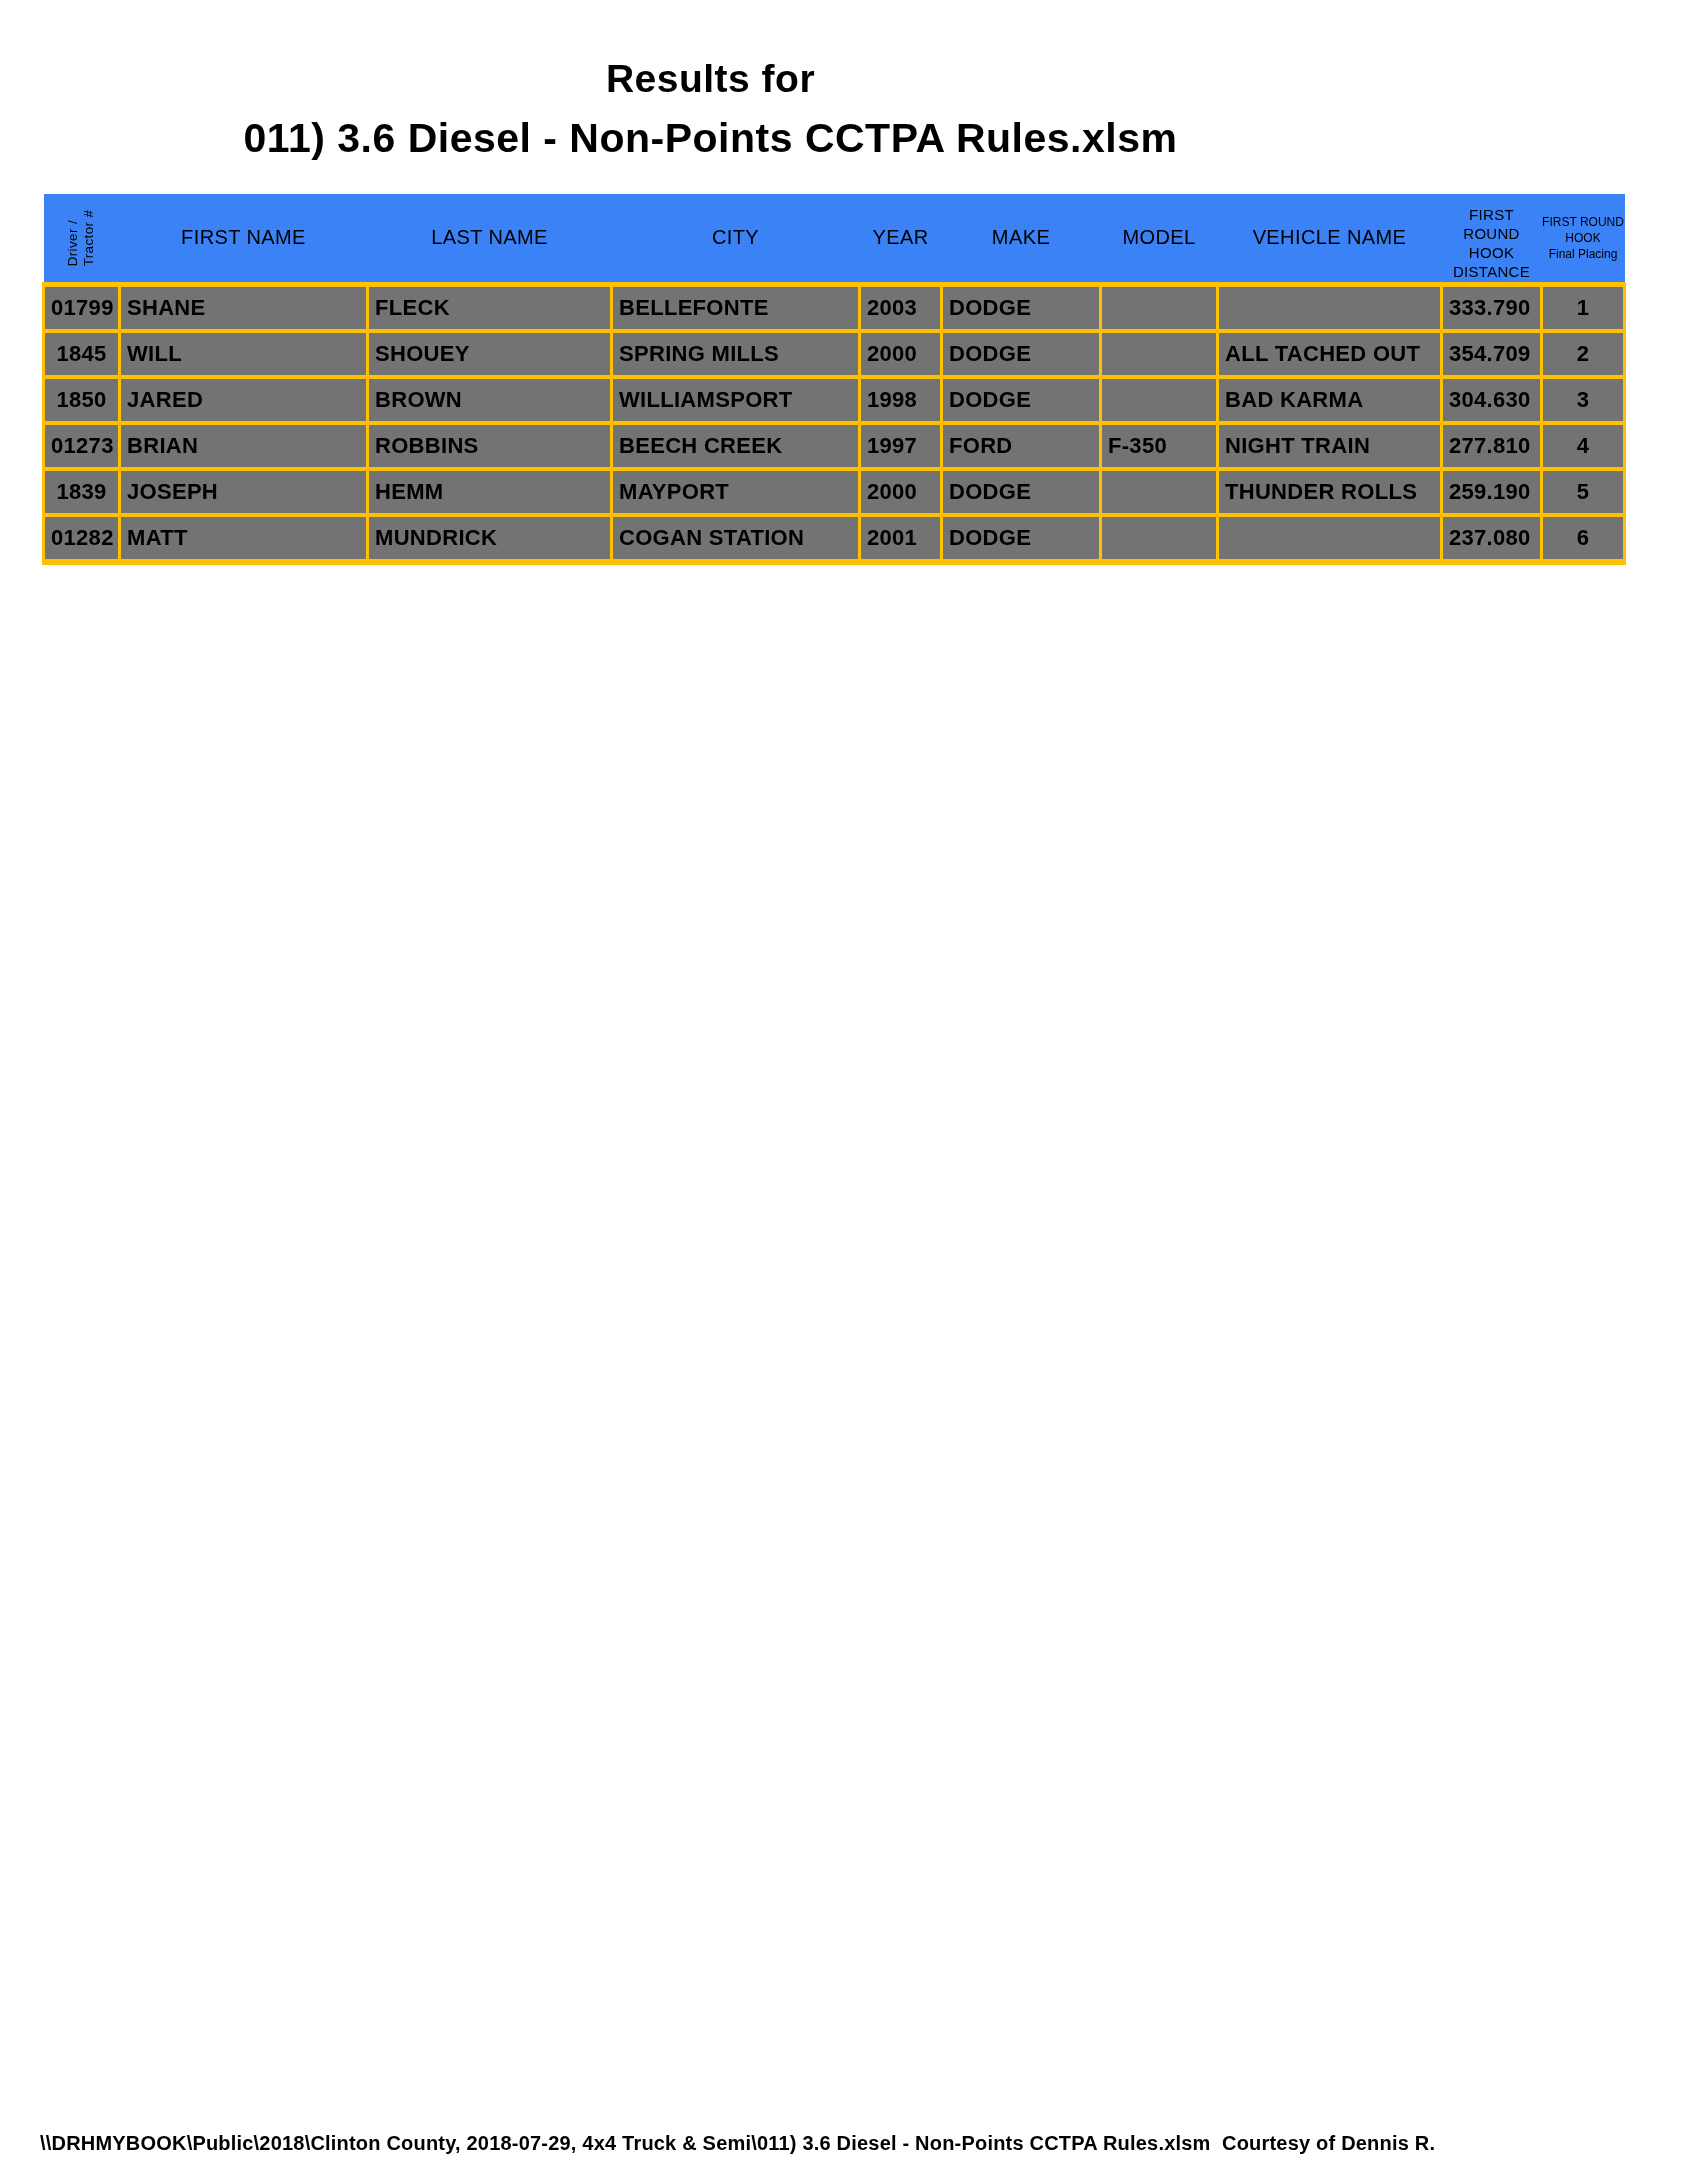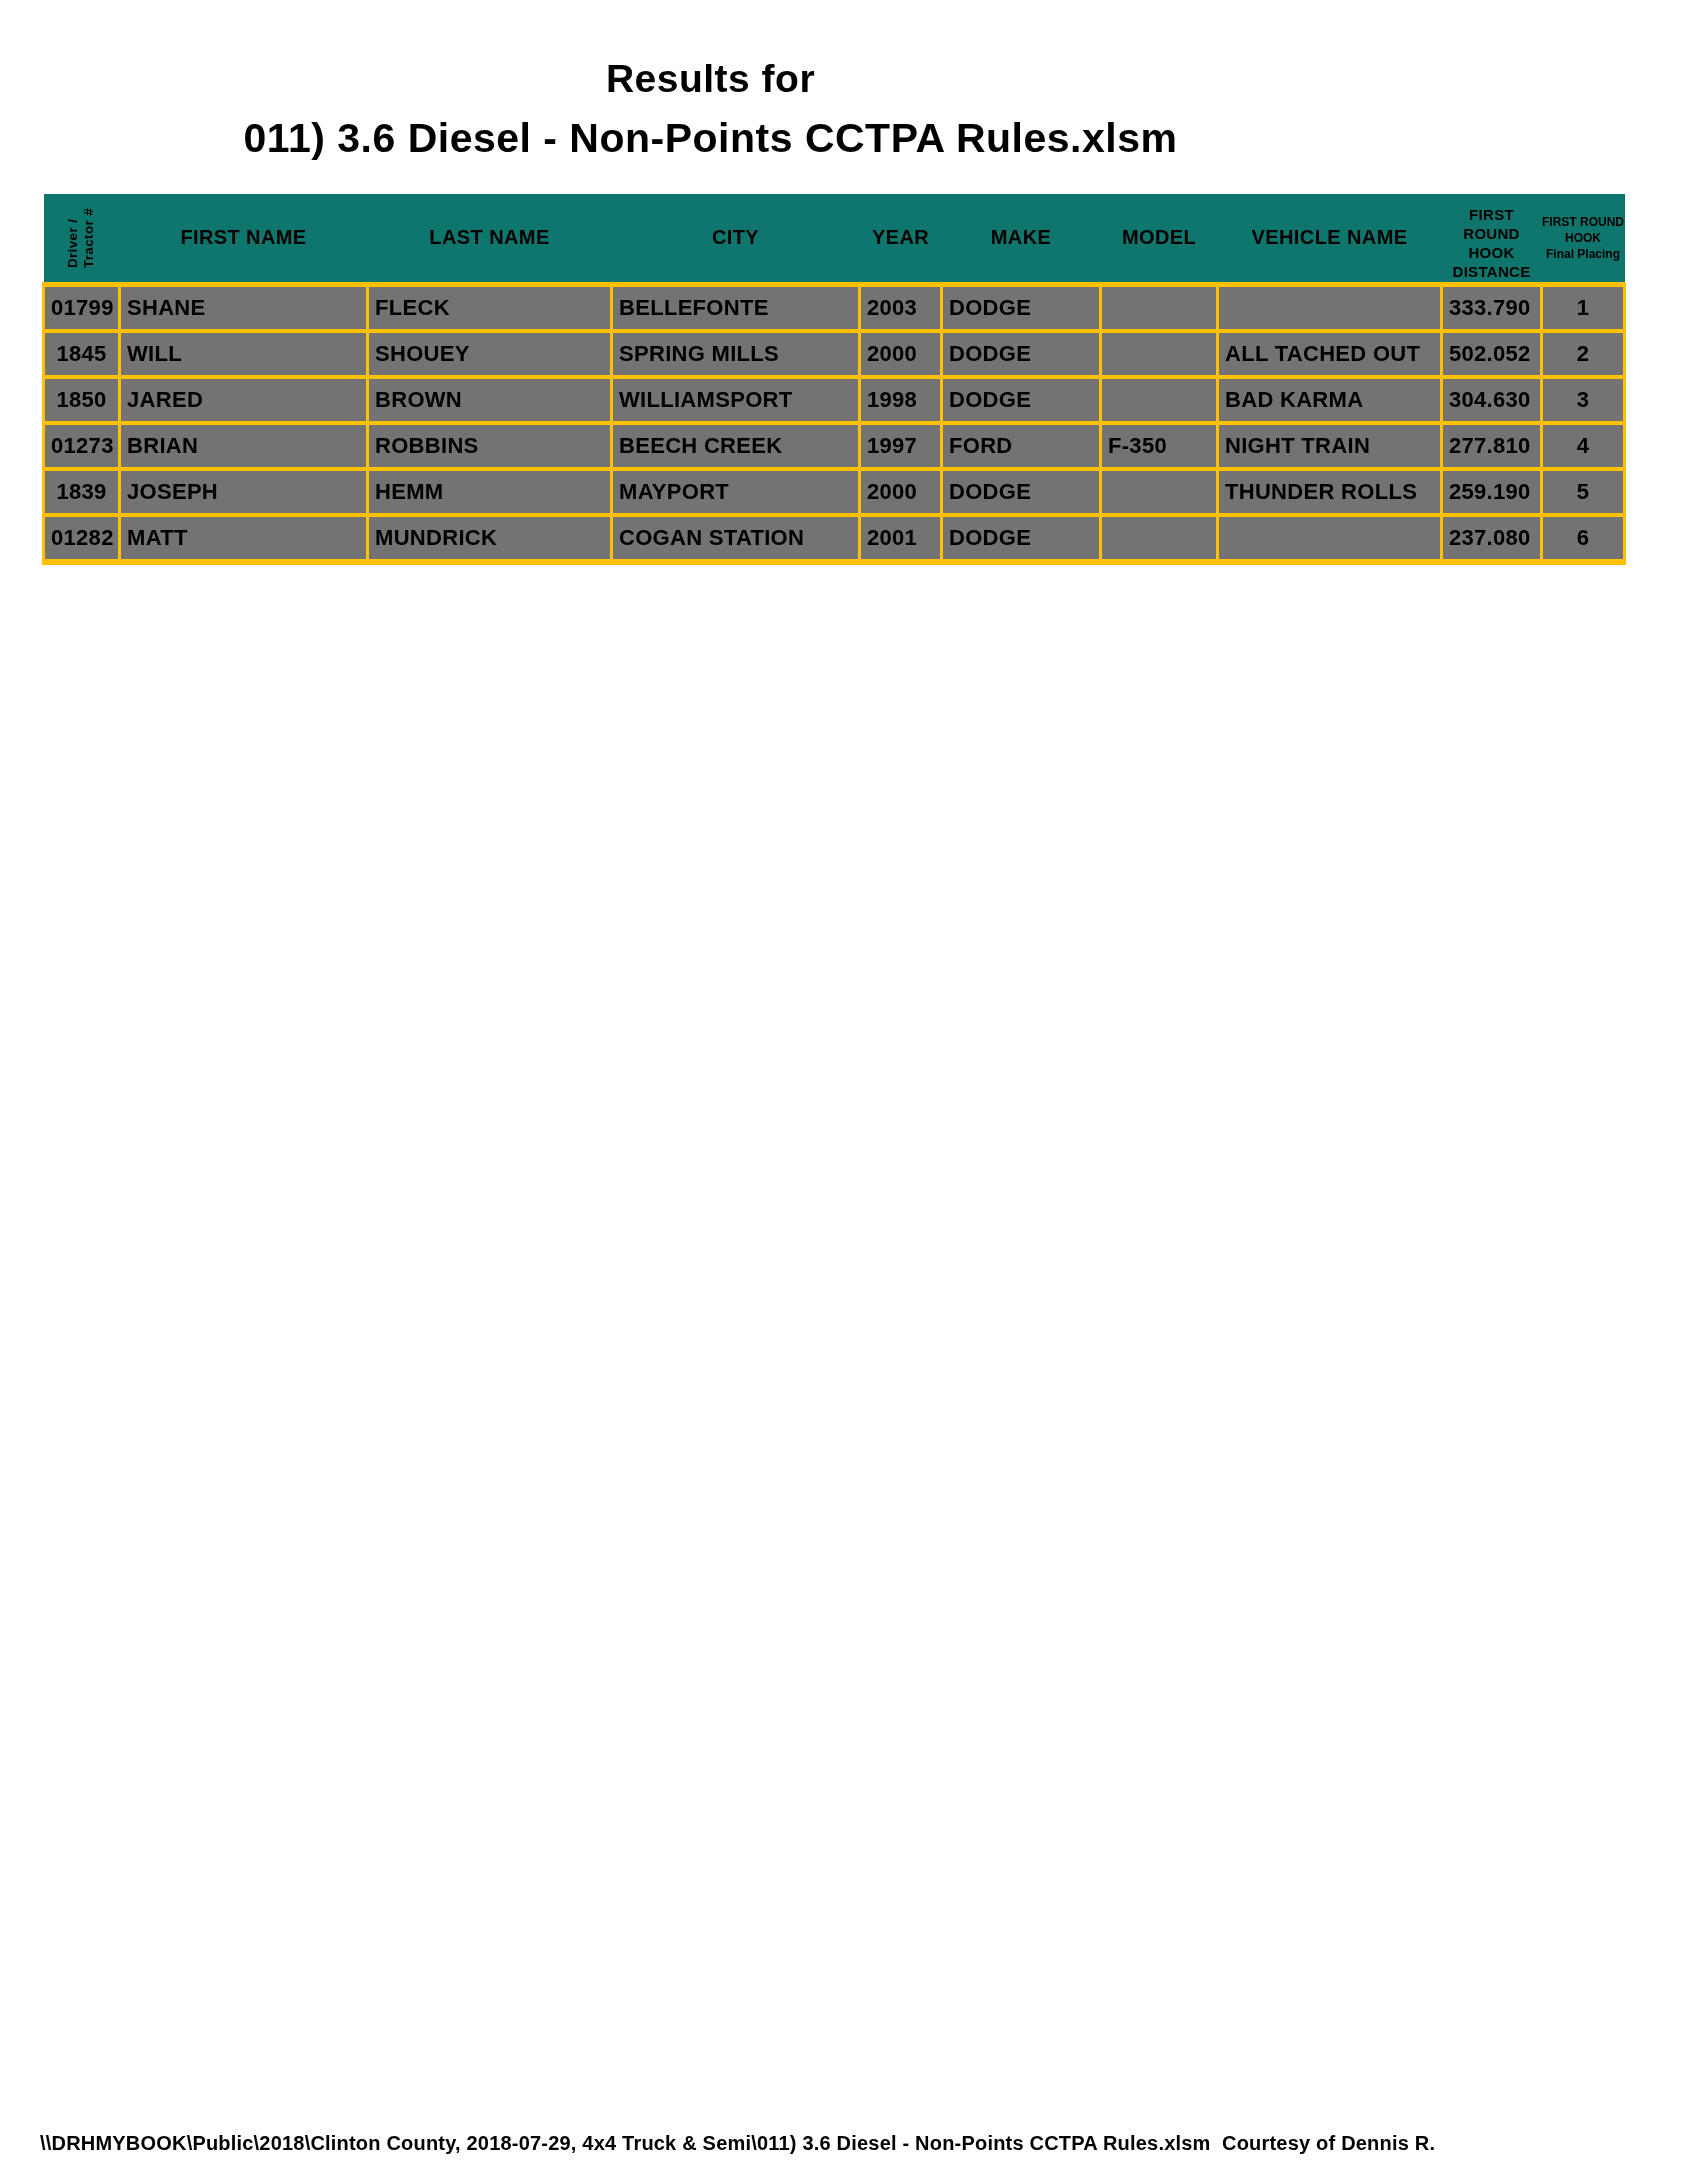--- a/index.html
+++ b/index.html
@@ -21,24 +21,24 @@
   .title2{ top:115px; font-size:41px; }
 
   table.results{
     position:absolute; left:42px; top:194px;
     width:1580px;
     border-collapse:collapse;
     table-layout:fixed;
   }
   thead tr{ height:90px; }
   th{
-    font-weight:700; padding:0; border:0;
+    font-weight:400; padding:0; border:0;
     border-bottom:5px solid var(--gold);
     vertical-align:middle; text-align:center;
-    background:#0f766e;
+    background:#3b82f6;
   }
   th.th-main{ font-size:20px; letter-spacing:0.4px; }
   th.th-dist{
     font-size:15px; line-height:19px; white-space:pre-line;
     vertical-align:bottom; padding-bottom:1px; letter-spacing:0.3px;
   }
   th.th-place{ font-size:12px; line-height:16px; white-space:pre-line; }
   th.th-rot{ vertical-align:middle; }
   th.th-rot .rot{
     display:inline-block;
@@ -124,21 +124,21 @@
       </tr>
       <tr>
         <td class="c">1845</td>
         <td>WILL</td>
         <td>SHOUEY</td>
         <td>SPRING MILLS</td>
         <td>2000</td>
         <td>DODGE</td>
         <td></td>
         <td>ALL TACHED OUT</td>
-        <td class="r">502.052</td>
+        <td class="r">354.709</td>
         <td class="c">2</td>
       </tr>
       <tr>
         <td class="c">1850</td>
         <td>JARED</td>
         <td>BROWN</td>
         <td>WILLIAMSPORT</td>
         <td>1998</td>
         <td>DODGE</td>
         <td></td>

